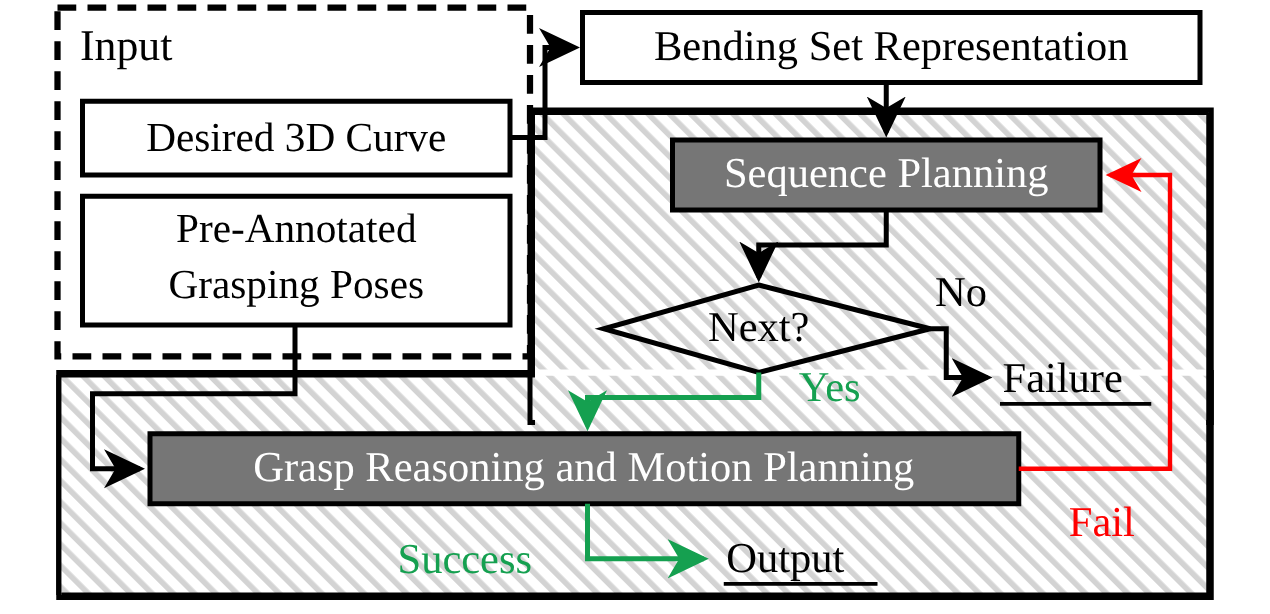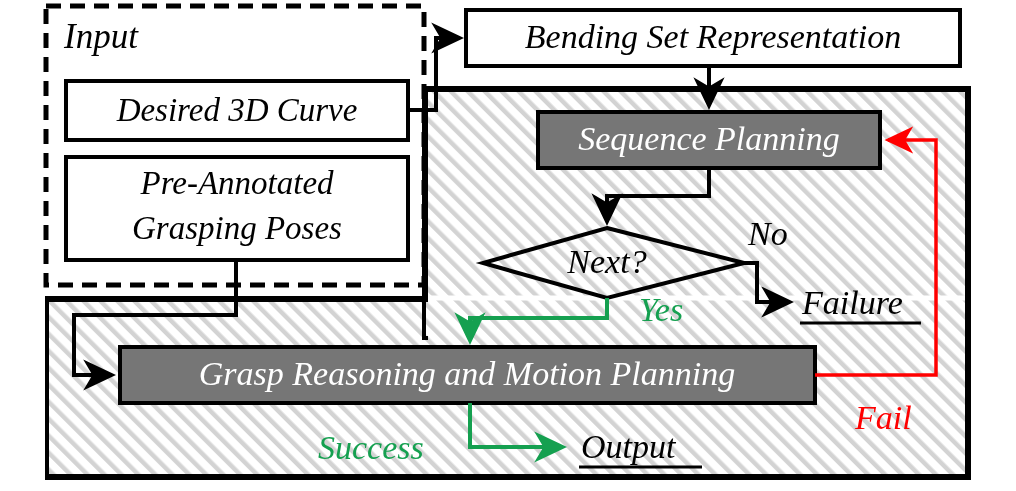--- a/index.html
+++ b/index.html
@@ -10,21 +10,20 @@
   body {
     width: 1016px;
     height: 491px;
     overflow: hidden;
     font-family: "Liberation Serif", "DejaVu Serif", serif;
   }
   #stage {
     position: relative;
     width: 824px;
     height: 491px;
-    font-style: italic;
   }
   svg#flow {
     display: block;
     width: 1016px;
     height: 491px;
   }
   text {
     font-family: "Liberation Serif", "DejaVu Serif", serif;
     dominant-baseline: middle;
   }

